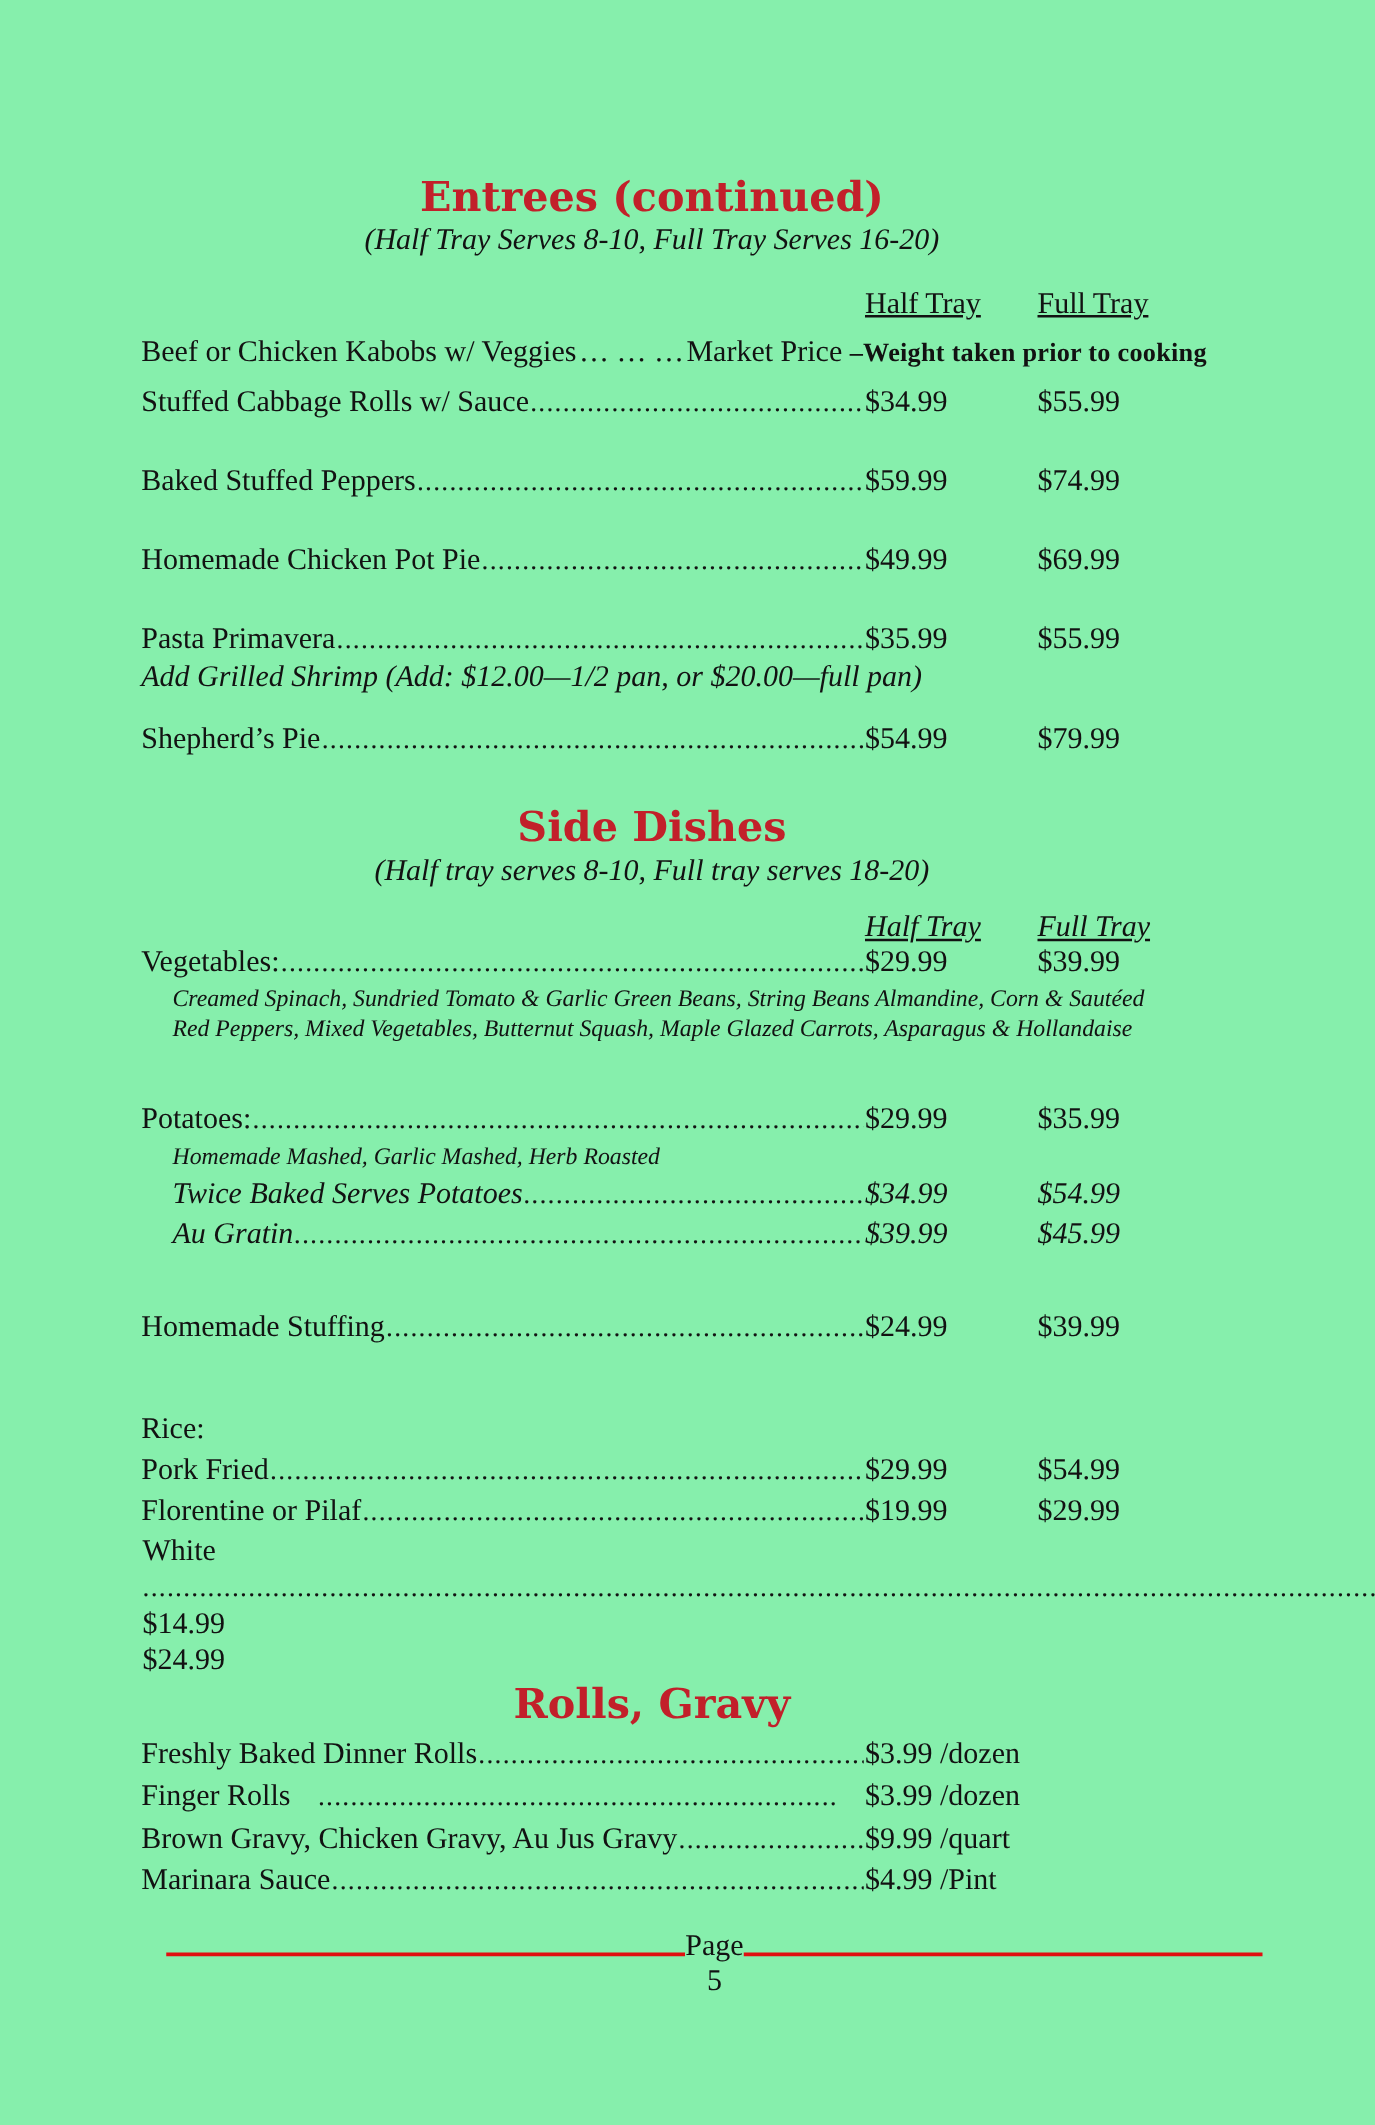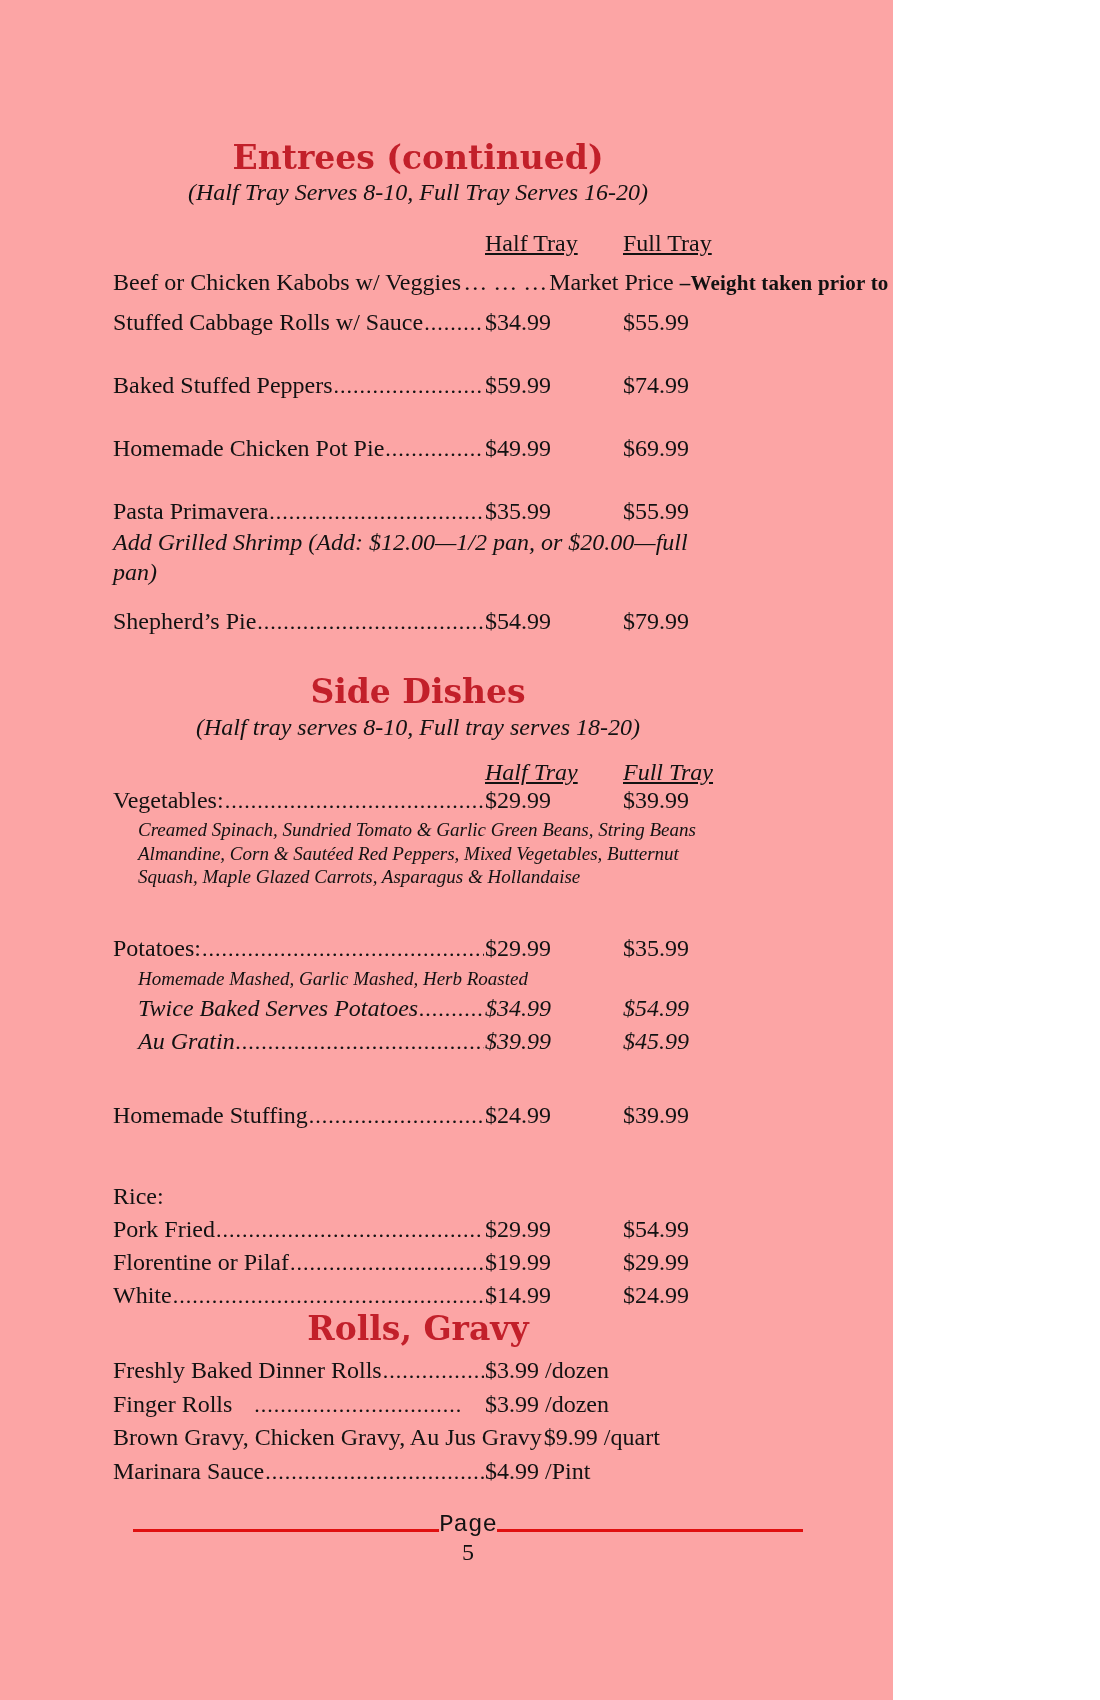--- a/index.html
+++ b/index.html
@@ -2,23 +2,23 @@
 <html style="--heading-red: #C2202A; --rule-red: #E01010;"><head>
 <meta charset="utf-8">
 <style>
   html, body {
     margin: 0;
     padding: 0;
     background: #ffffff;
   }
   .page {
     position: relative;
-    width: 893px;
+    width: 1100px;
     height: 1700px;
-    background: #fca5a5;
+    background: #86efac;
     font-family: "Liberation Serif", serif;
     color: #121212;
     box-sizing: border-box;
     padding: 140px 170px 0 113px;
     overflow: hidden;
   }
   .section-title {
     font-family: "DejaVu Serif", serif;
     font-weight: bold;
     font-size: 33px;
@@ -106,21 +106,20 @@
   }
   
   .footer {
     margin-top: 26px;
     margin-left: 20px;
     margin-right: -80px;
   }
   .footer-line-row {
     display: flex;
     align-items: flex-end;
-    font-family: Liberation Mono, monospace;
   }
   .footer-rule {
     flex: 1;
     height: 3px;
     background: var(--rule-red, #E01010);
     margin-bottom: 5px;
   }
   .footer-label { font-size: 24px; line-height: 1.05; }
   .footer-number {
     text-align: center;
@@ -247,21 +246,21 @@
         <span class="dots"></span>
         <span class="half">$29.99</span>
         <span class="full">$54.99</span>
       </div>
       <div class="price-row" style="margin-top:4px;">
         <span class="name">Florentine or Pilaf</span>
         <span class="dots"></span>
         <span class="half">$19.99</span>
         <span class="full">$29.99</span>
       </div>
-      <div class="price-row" style="margin-top:4px;">
+      <div class="price-row" style="margin-top:4px;flex-direction:column;">
         <span class="name">White</span>
         <span class="dots"></span>
         <span class="half">$14.99</span>
         <span class="full">$24.99</span>
       </div>
     </div>
   </div>
 
   <div style="margin-top:2px;">
     <div class="section-title">Rolls, Gravy</div>

